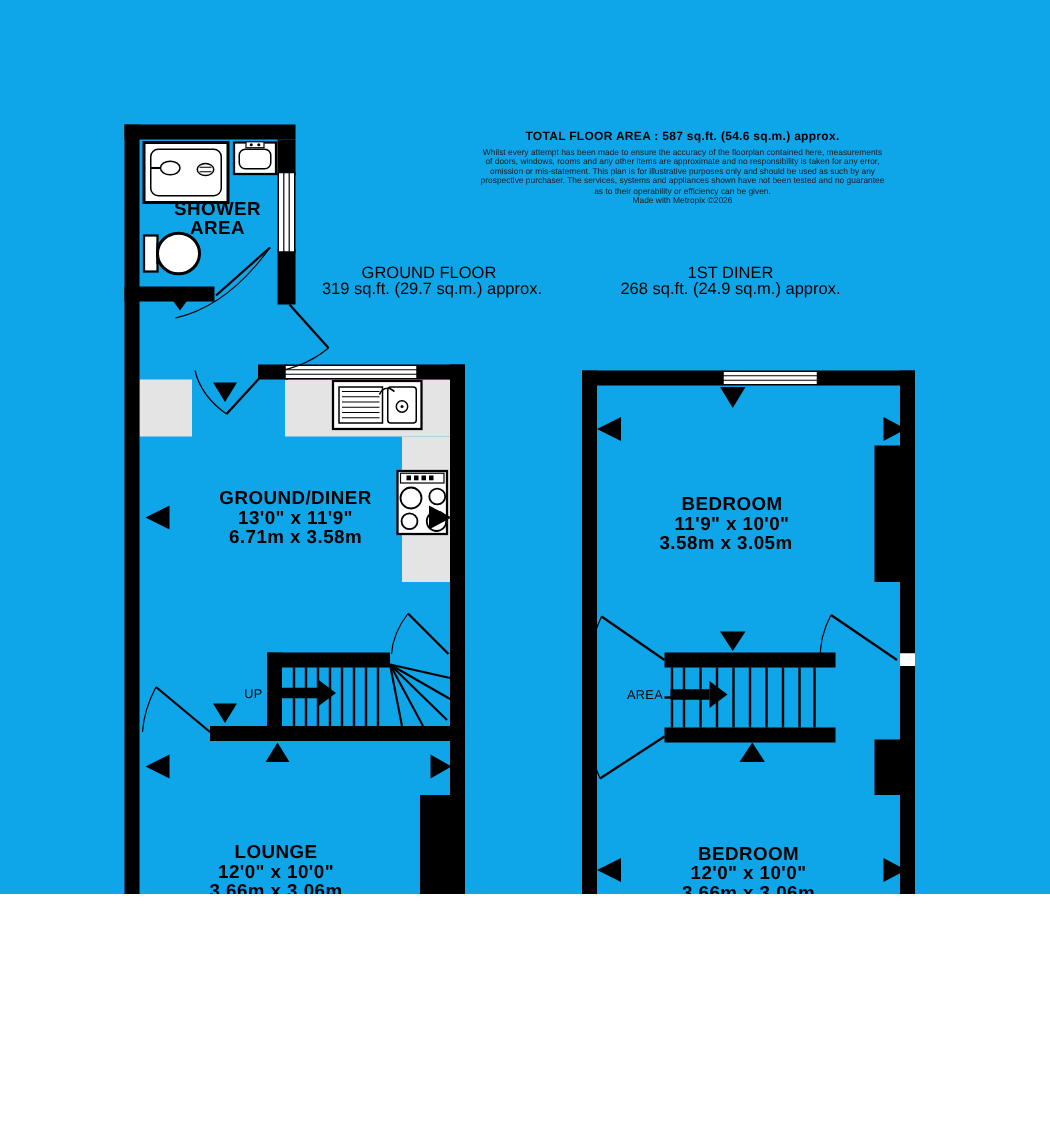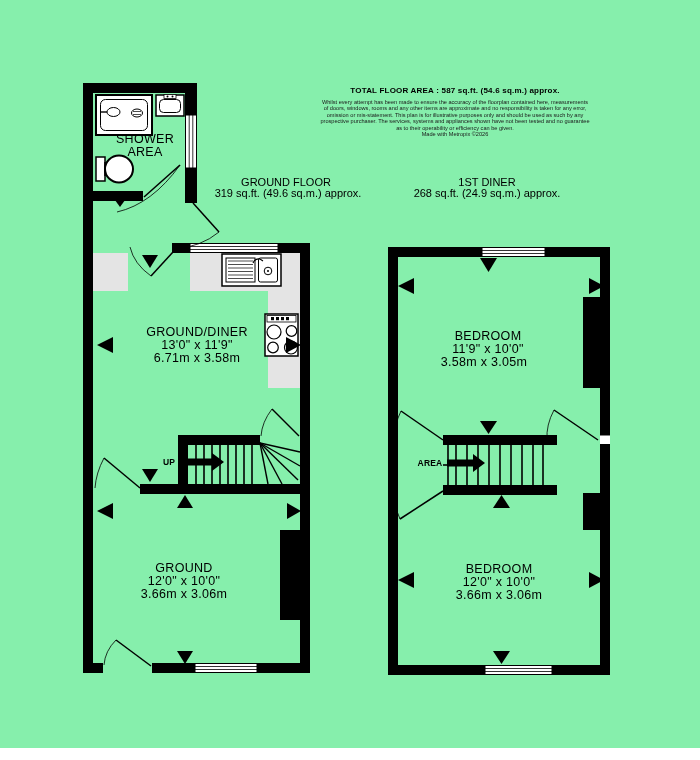--- a/index.html
+++ b/index.html
@@ -1,25 +1,25 @@
 <!DOCTYPE html>
 <html><head>
 <meta charset="utf-8">
 <style>
   html,body{margin:0;padding:0;background:#ffffff;}
-  .canvas{position:relative;width:700px;height:748px;background:#86efac;overflow:hidden;
+  .canvas{position:relative;width:700px;height:596px;background:#0ea5e9;overflow:hidden;
           font-family:"Liberation Sans","DejaVu Sans",sans-serif;color:#000;}
   .canvas svg{position:absolute;left:0;top:0;}
   .t{position:absolute;transform:translateX(-50%);white-space:nowrap;color:#000;}
-  .room{font-size:12.5px;font-weight:normal;letter-spacing:.3px;}
+  .room{font-size:12.5px;font-weight:bold;letter-spacing:.3px;}
   .fl{font-size:11px;font-weight:normal;}
   .total{font-size:8px;font-weight:bold;letter-spacing:.2px;}
   .disclaimer{font-size:5.6px;line-height:6.4px;font-weight:normal;text-align:center;
               white-space:pre-line;width:400px;color:#1a1a1a;}
-  .updown{font-size:8.5px;font-weight:bold;letter-spacing:.2px;}
+  .updown{font-size:8.5px;font-weight:normal;letter-spacing:.2px;}
 </style>
 </head>
 <body>
 
 <div class="canvas">
 
 <svg width="700" height="760" viewBox="0 0 700 760">
 
   <g>
 
@@ -254,32 +254,32 @@
 
 <div class="t total" style="left:455px;top:86px">TOTAL FLOOR AREA : 587 sq.ft. (54.6 sq.m.) approx.</div>
 <div class="t disclaimer" style="left:455px;top:99px">Whilst every attempt has been made to ensure the accuracy of the floorplan contained here, measurements
 of doors, windows, rooms and any other items are approximate and no responsibility is taken for any error,
 omission or mis-statement. This plan is for illustrative purposes only and should be used as such by any
 prospective purchaser. The services, systems and appliances shown have not been tested and no guarantee
 as to their operability or efficiency can be given.
 Made with Metropix ©2026</div>
 
 <div class="t fl" style="left:286px;top:176px">GROUND FLOOR</div>
-<div class="t fl" style="left:288px;top:187px">319 sq.ft. (49.6 sq.m.) approx.</div>
+<div class="t fl" style="left:288px;top:187px">319 sq.ft. (29.7 sq.m.) approx.</div>
 <div class="t fl" style="left:487px;top:176px">1ST DINER</div>
 <div class="t fl" style="left:487px;top:187px">268 sq.ft. (24.9 sq.m.) approx.</div>
 
 <div class="t room" style="left:145px;top:132px">SHOWER</div>
 <div class="t room" style="left:145px;top:145px">AREA</div>
 
 <div class="t room" style="left:197px;top:325px">GROUND/DINER</div>
 <div class="t room" style="left:197px;top:338px">13'0"  x 11'9"</div>
 <div class="t room" style="left:197px;top:350.5px">6.71m  x 3.58m</div>
 
-<div class="t room" style="left:184px;top:561px">GROUND</div>
+<div class="t room" style="left:184px;top:561px">LOUNGE</div>
 <div class="t room" style="left:184px;top:574px">12'0"  x 10'0"</div>
 <div class="t room" style="left:184px;top:586.5px">3.66m  x 3.06m</div>
 
 <div class="t room" style="left:488px;top:329px">BEDROOM</div>
 <div class="t room" style="left:488px;top:342px">11'9"  x 10'0"</div>
 <div class="t room" style="left:484px;top:354.5px">3.58m  x 3.05m</div>
 
 <div class="t room" style="left:499px;top:562px">BEDROOM</div>
 <div class="t room" style="left:499px;top:575px">12'0"  x 10'0"</div>
 <div class="t room" style="left:499px;top:587.5px">3.66m  x 3.06m</div>

